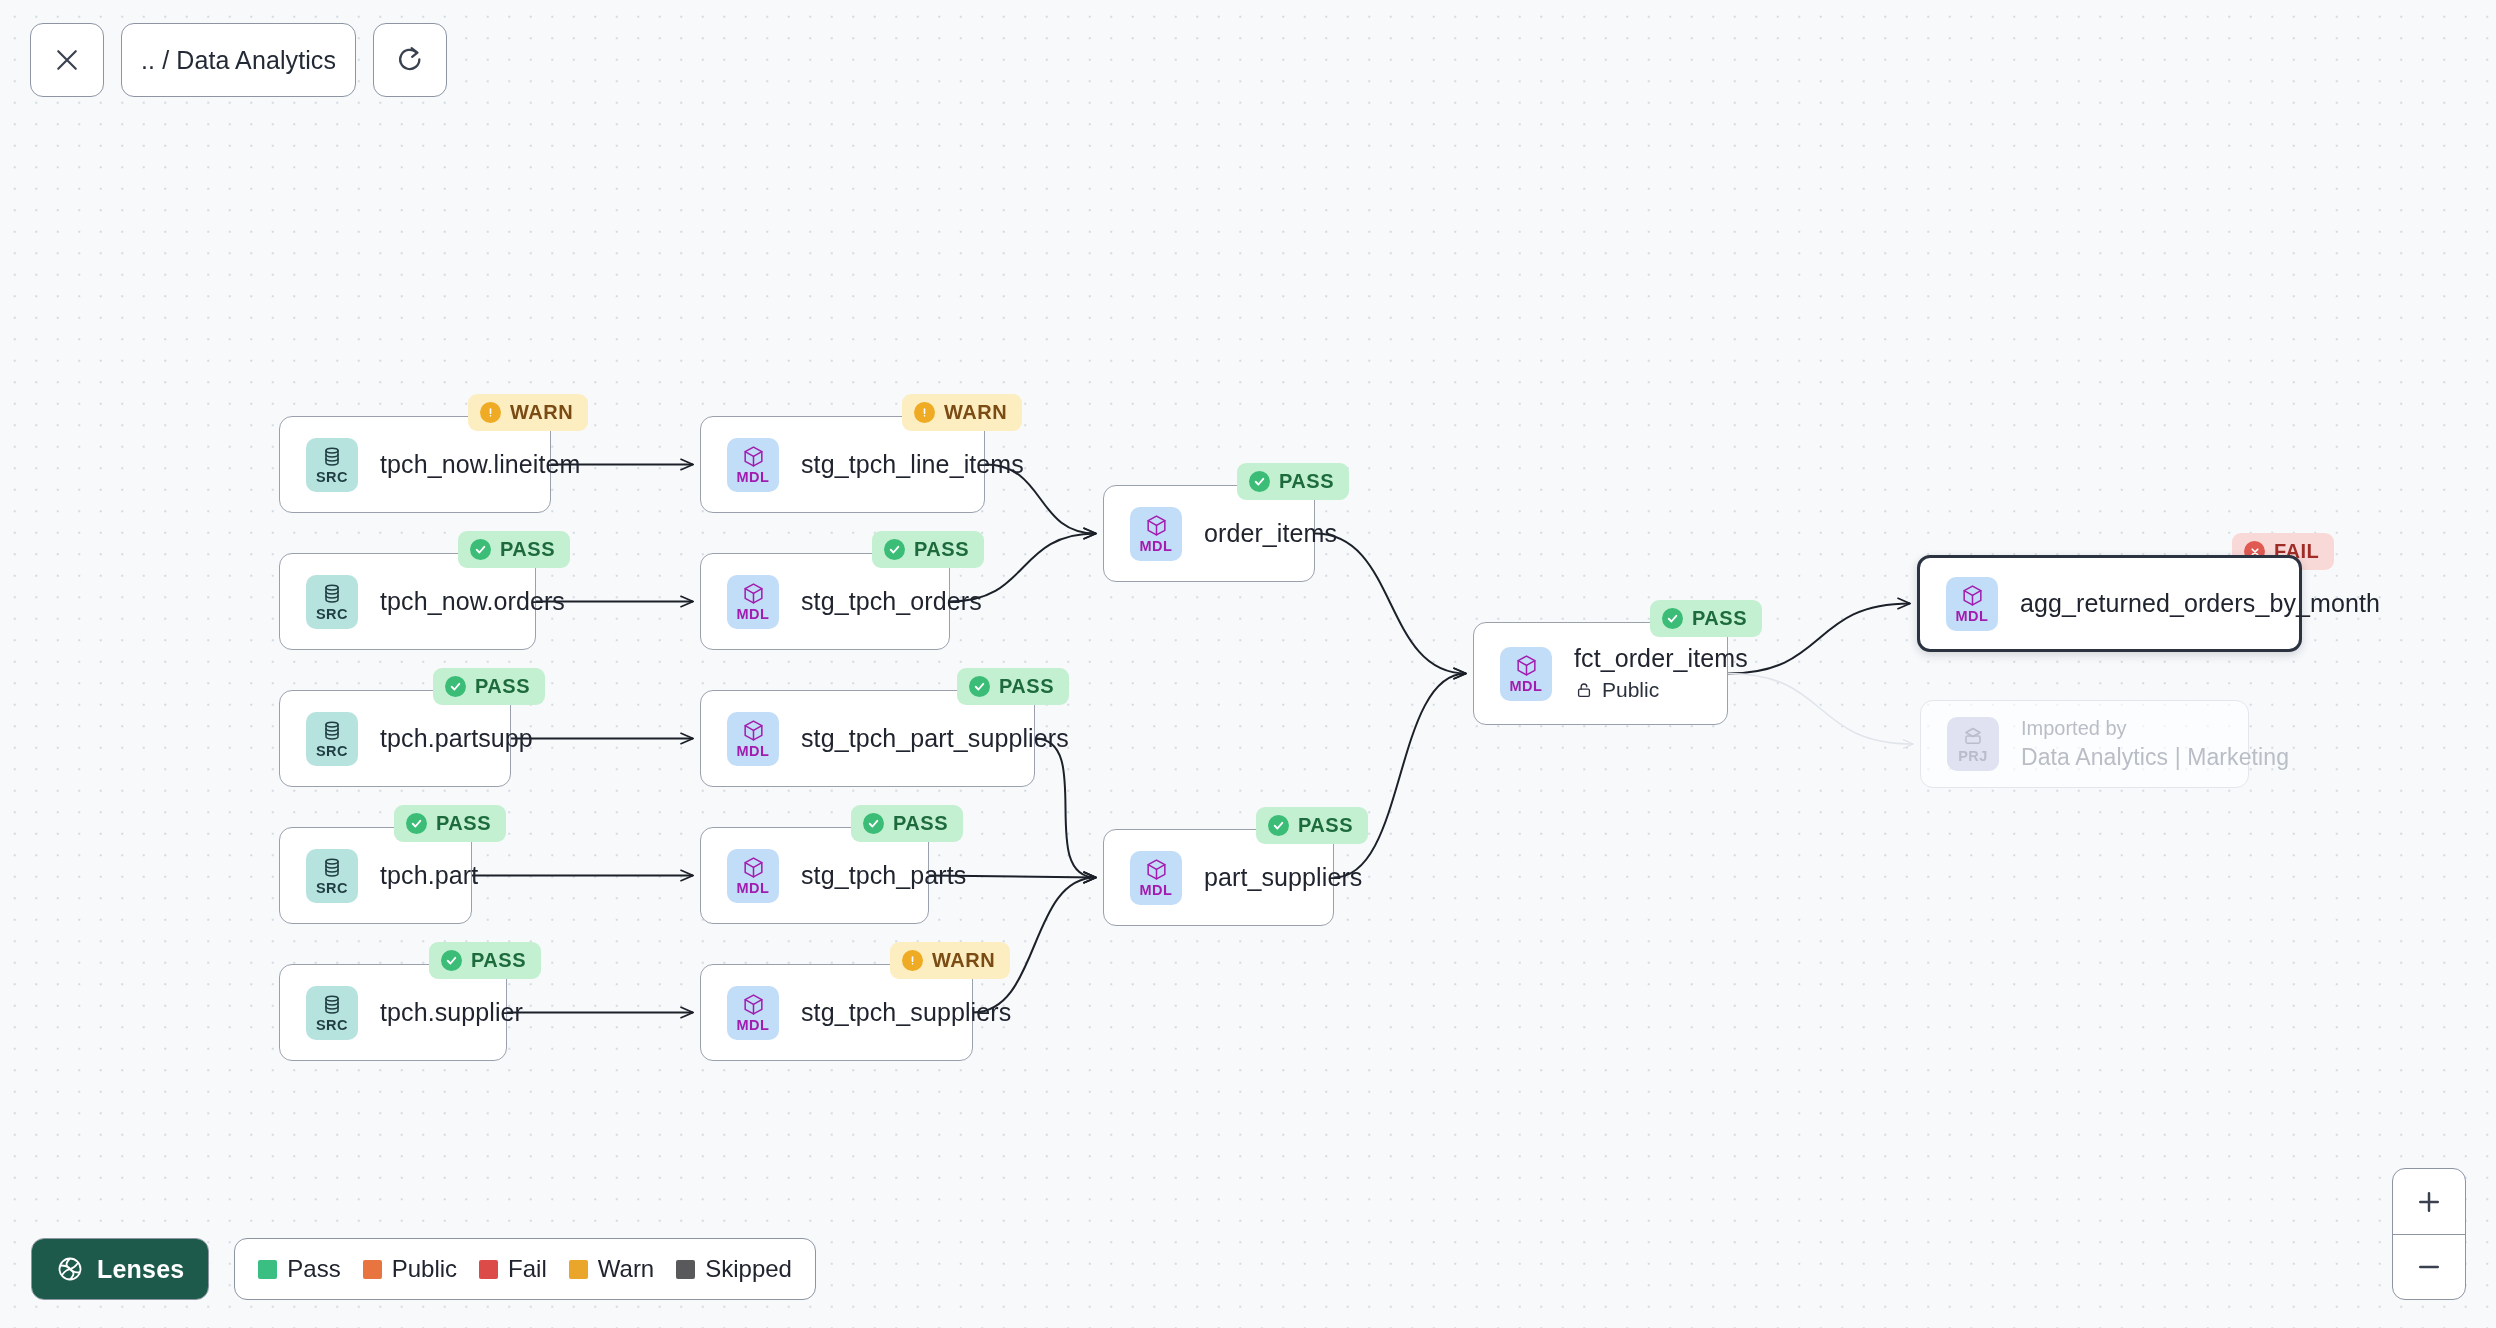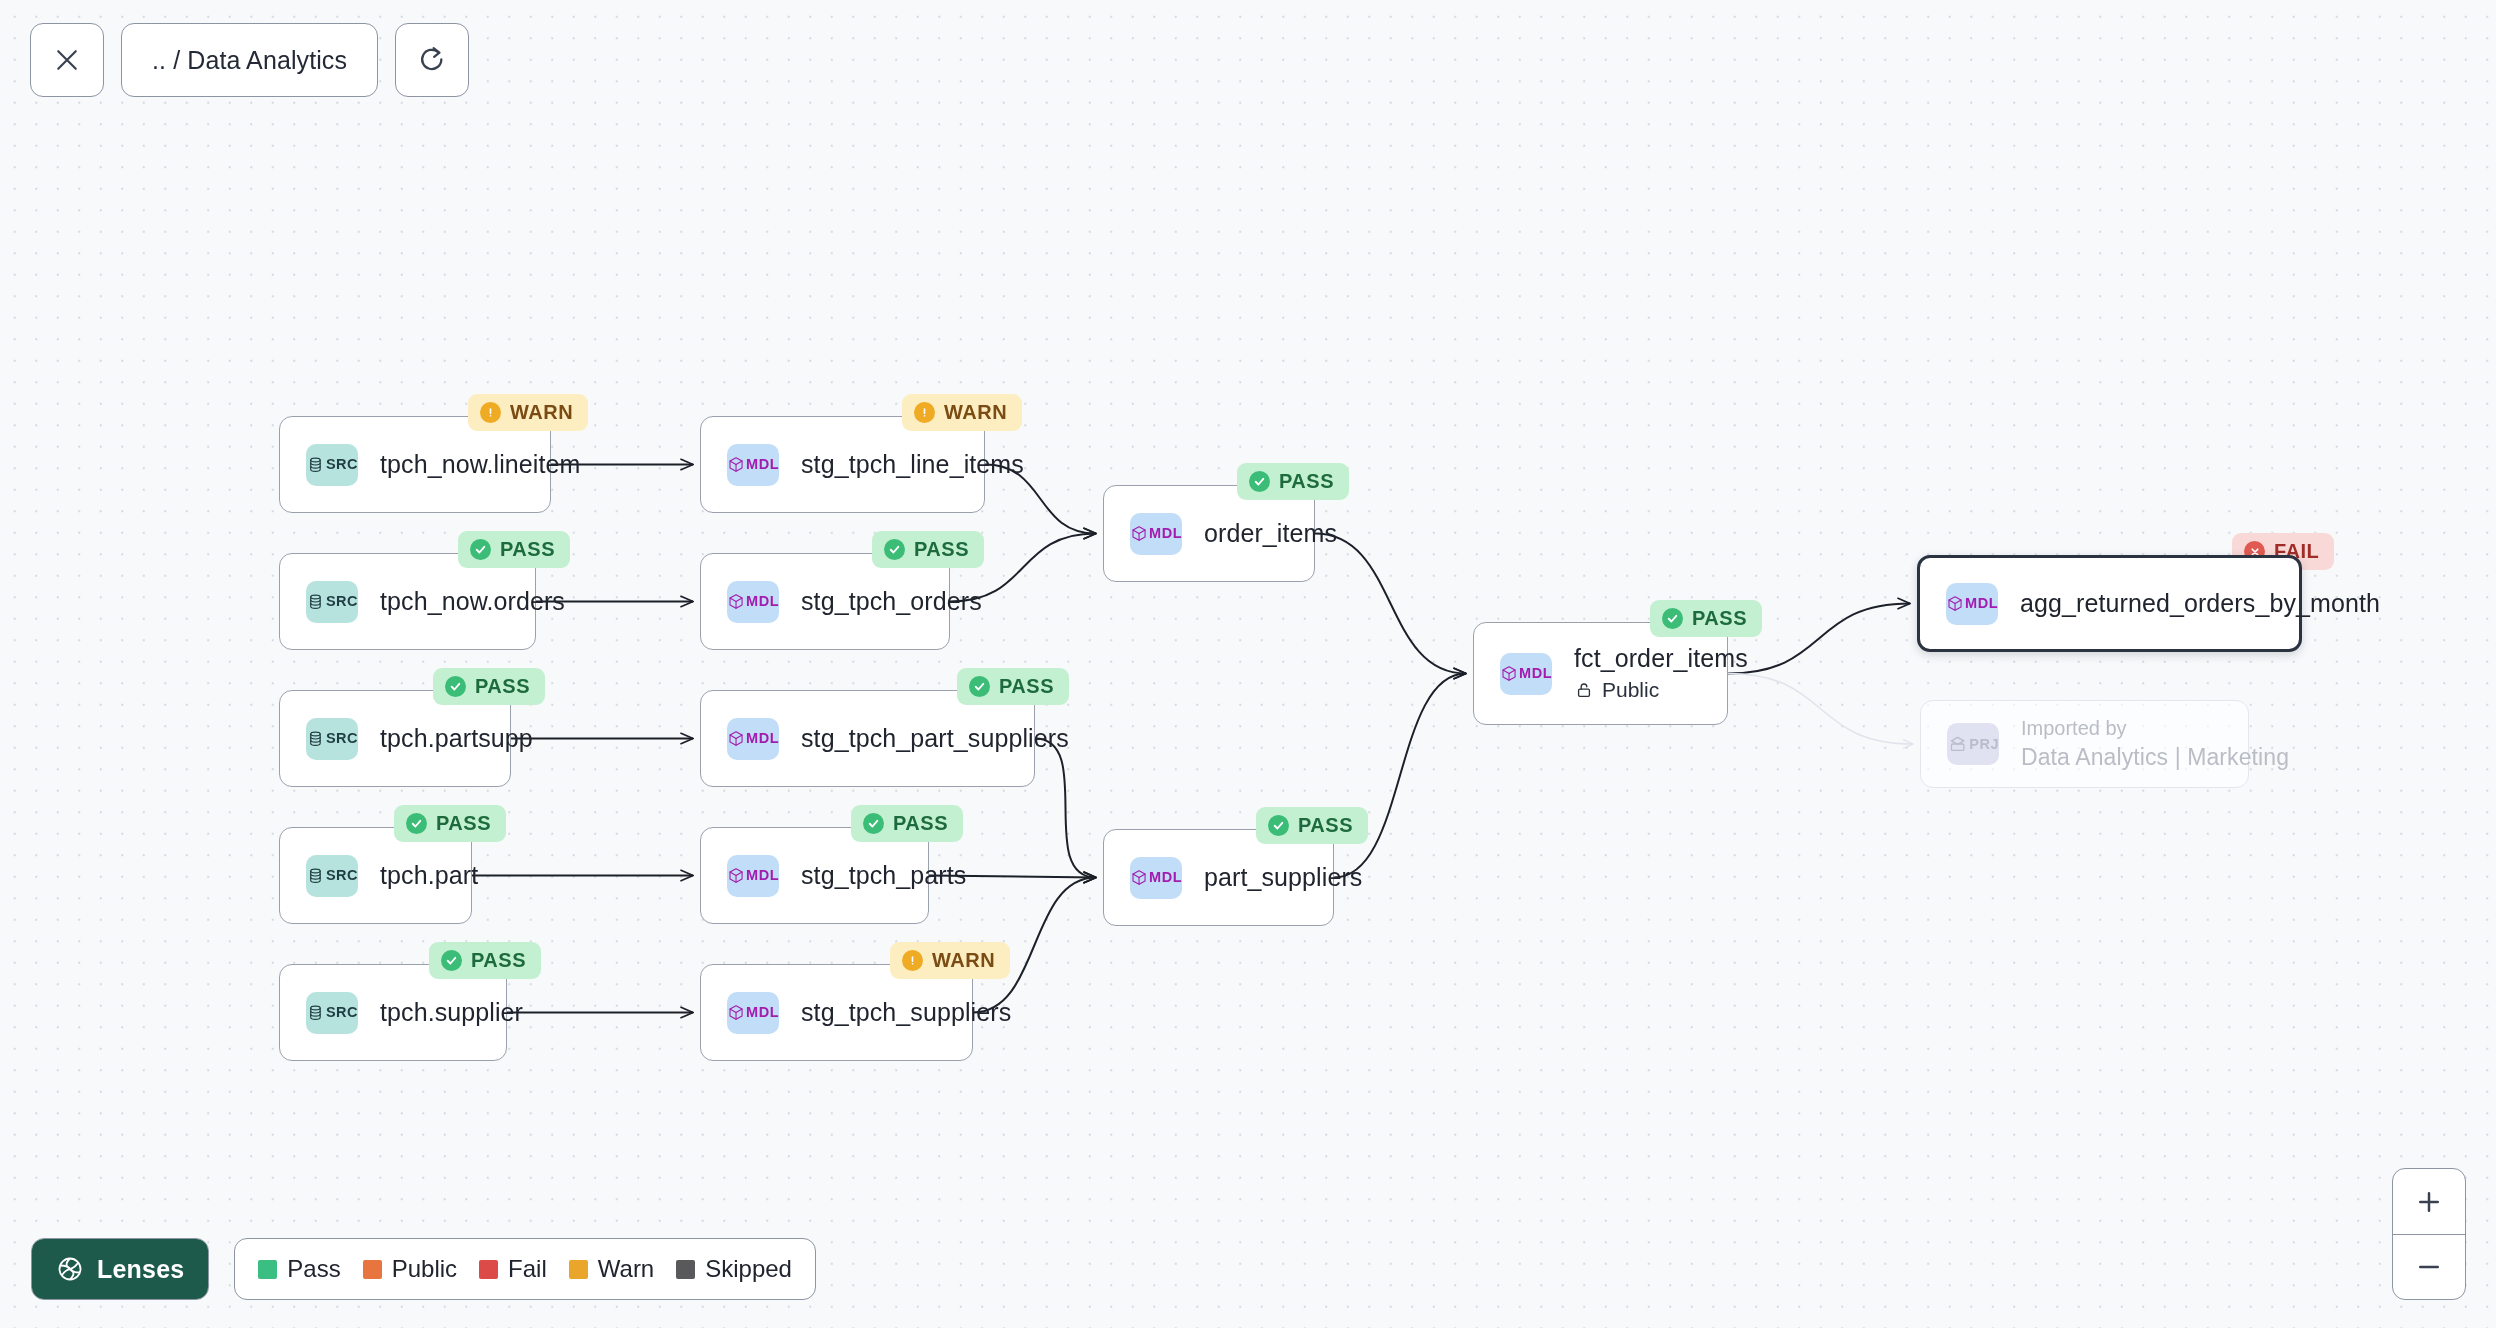--- a/index.html
+++ b/index.html
@@ -43,21 +43,21 @@
     border: 1.6px solid #8d95a3;
     border-radius: 13px;
     height: 74px;
     display: flex;
     align-items: center;
     justify-content: center;
     color: #39404f;
   }
   .tb-close { width: 74px; flex: 0 0 74px; cursor: pointer; }
   .tb-breadcrumb {
-    padding: 0 30px;
+    padding: 0 19px;
     font-size: 25px;
     color: #232a36;
     letter-spacing: .1px;
     white-space: nowrap;
     cursor: pointer;
   }
   .tb-search {
     flex: 1 1 auto;
     display: flex;
     align-items: center;
@@ -120,24 +120,24 @@
   }
   .node.ghost {
     border: 1.6px solid #e3e7ec;
     background: rgba(255,255,255,.62);
     z-index: 8;
   }
 
   .nicon {
     flex: 0 0 auto;
     width: 52px;
-    height: 42px;
+    height: 54px;
     border-radius: 10px;
     display: flex;
-    flex-direction: row;
+    flex-direction: column;
     align-items: center;
     justify-content: center;
     gap: 1px;
     margin-right: 22px;
   }
   .nicon.src { background: #b6e3de; color: #1f3d42; }
   .nicon.mdl { background: #c2ddf7; color: #a21caf; }
   .nicon.prj { background: #e0e2f2; color: #b9bcca; }
   .nicon .tag {
     font-size: 14.5px;

